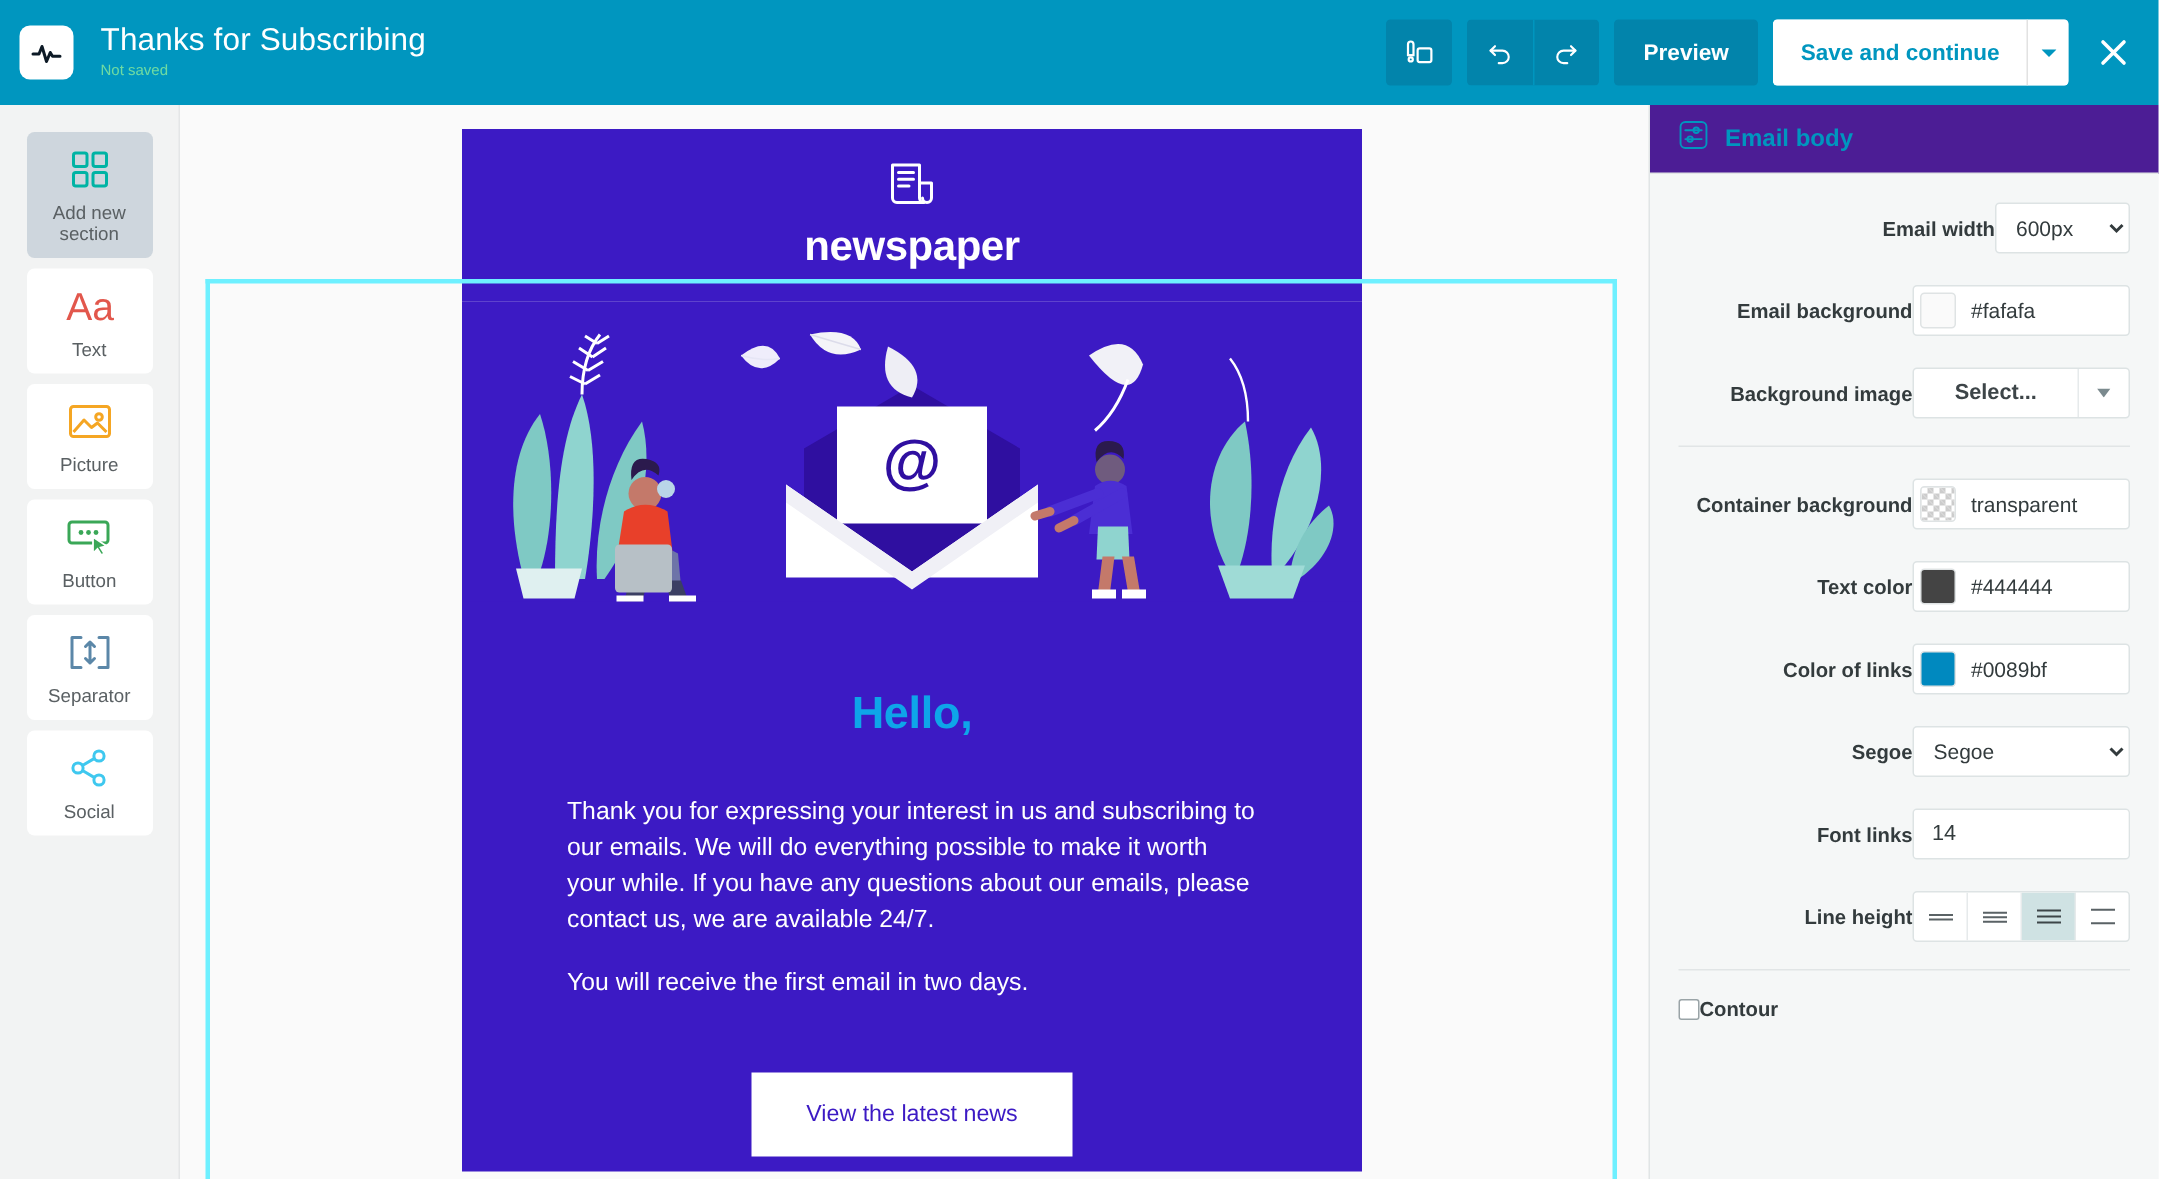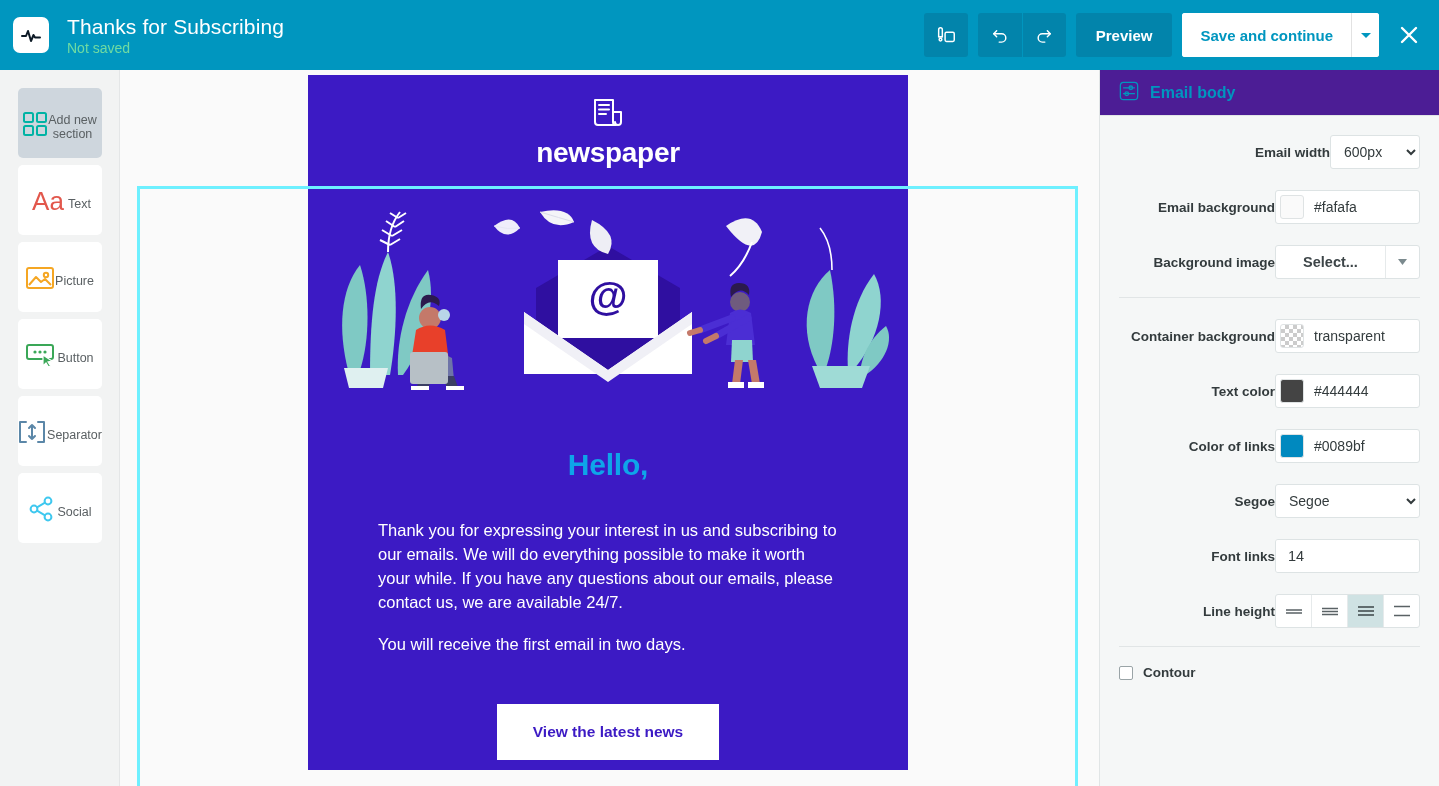--- a/index.html
+++ b/index.html
@@ -22,21 +22,21 @@
     background: #ffffff; border-radius: 7px;
     display: flex; align-items: center; justify-content: center;
     flex: 0 0 auto;
   }
   .brand-text { margin-left: 18px; }
   .brand-title {
     color: #ffffff; font-size: 21px; font-weight: 400;
     letter-spacing: .1px; line-height: 24px;
   }
   .brand-status {
-    color: #6fdba2; font-size: 14px; line-height: 16px; margin-top: 1px;
+    color: #6fdba2; font-size: 10px; line-height: 16px; margin-top: 1px;
   }
   .topbar-right {
     margin-left: auto; display: flex; align-items: center;
     margin-right: 14px; gap: 0;
   }
   .tb-icon-btn {
     width: 44px; height: 44px; background: #0284ab;
     border: none; border-radius: 3px;
     display: flex; align-items: center; justify-content: center;
     cursor: pointer;
@@ -78,40 +78,40 @@
   .sidebar {
     position: absolute; top: 70px; left: 0;
     width: 120px; height: 716px;
     background: #f2f3f3;
     border-right: 1px solid #e4e6e7;
     padding-top: 18px;
   }
   .side-tile {
     width: 84px; margin: 0 auto 7px auto;
     background: #ffffff; border-radius: 5px;
-    display: flex; flex-direction: row;
+    display: flex; flex-direction: column;
     align-items: center; justify-content: center;
     padding: 10px 4px 9px 4px; cursor: pointer;
     min-height: 70px;
   }
   .side-tile.selected { background: #ced6dd; }
   .side-label {
     margin-top: 7px; font-size: 12.5px; color: #5a6063;
     text-align: center; line-height: 14px;
   }
   .tile-icon { height: 30px; display: flex; align-items: center; }
 
   
   .canvas {
     position: absolute; top: 70px; left: 121px;
     width: 978px; height: 716px;
     background: #fafafa; overflow: hidden;
   }
   .email-wrap {
-    position: absolute; left: 187px; top: 5px;
+    position: absolute; left: 187px; top: 16px;
     width: 600px;
   }
   .email-header {
     background: #3c1ac4; height: 115px;
     display: flex; flex-direction: column;
     align-items: center; justify-content: center;
   }
   .np-word {
     color: #fff; font-size: 28px; font-weight: bold;
     letter-spacing: -.3px; margin-top: 6px;
@@ -132,21 +132,21 @@
     text-align: center; margin-top: 58px; letter-spacing: -.2px;
   }
   .para {
     color: #fff; font-size: 16.5px; line-height: 24px;
     margin: 0 70px; margin-top: 36px;
   }
   .para.second { margin-top: 18px; }
   .cta-wrap { text-align: center; margin-top: 48px; }
   .cta-btn {
     display: inline-block; background: #fff; color: #3c1ac4;
-    font-size: 15.5px; font-weight: bold;
+    font-size: 15.5px; font-weight: normal;
     padding: 19px 36px; border: none; cursor: pointer;
     font-family: "Liberation Sans", sans-serif;
   }
 
   
   .rightpanel {
     position: absolute; top: 70px; right: 0;
     width: 340px; height: 716px;
     background: #f5f7f7;
     border-left: 1px solid #e1e5e6;
@@ -233,21 +233,21 @@
   .lh-opt:last-child { border-right: none; }
   .lh-opt.active { background: #cfe2e3; }
   .divider { height: 1px; background: #e1e5e6; margin: 6px 0 18px 0; }
   .checkrow { display: flex; align-items: center; }
   .cb {
     width: 14px; height: 14px; border: 1px solid #9aa4a7;
     border-radius: 2px; background: #fff; cursor: pointer;
     flex: 0 0 auto;
   }
   .cb-label {
-    margin-left: 10px; font-size: 13.5px;
+    font-size: 13.5px;
     font-weight: bold; color: #333b3d;
   }
 </style>
 </head>
 <body>
 
 <div class="topbar">
   <div class="brand-logo">
     <svg width="22" height="22" viewBox="0 0 22 22">
       <path d="M2 12 L6 12 L8 7 L11 17 L13.5 11 L15 13.5 L20 13.5" fill="none" stroke="#0d1a26" stroke-width="2" stroke-linecap="round" stroke-linejoin="round"></path>

